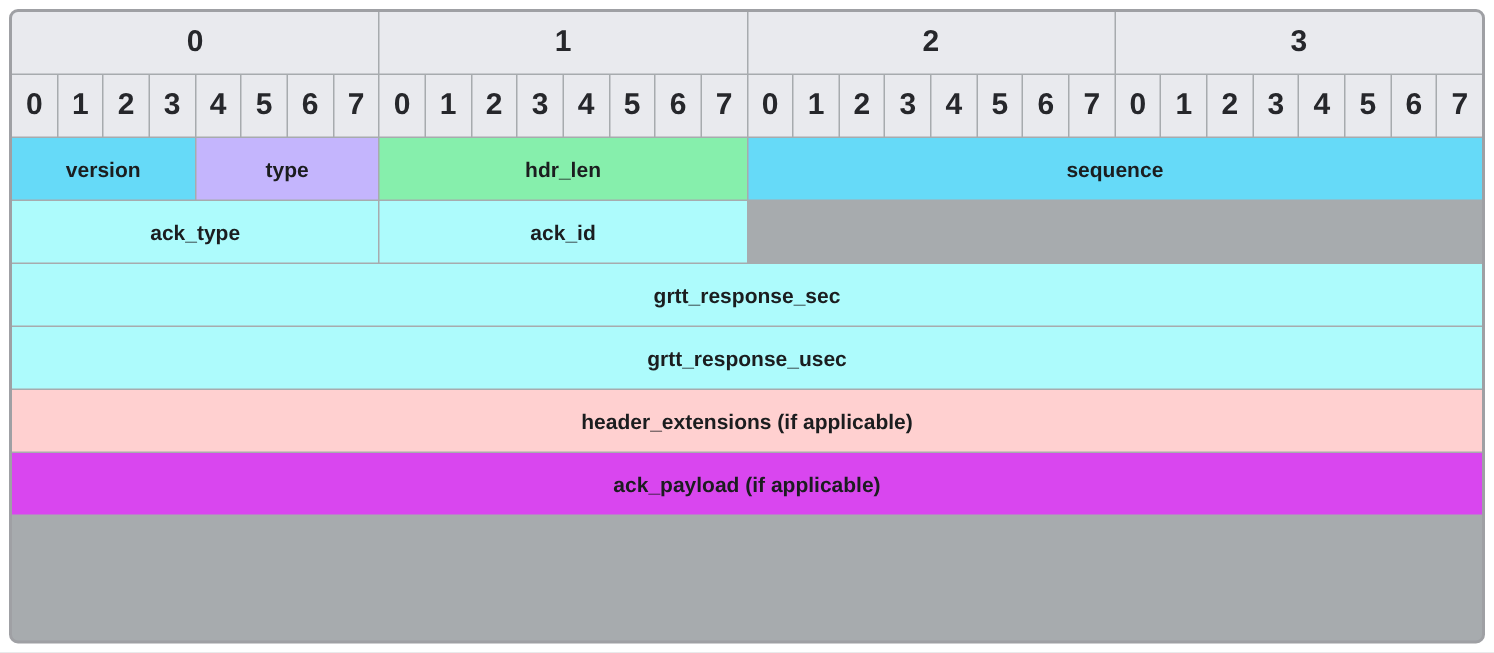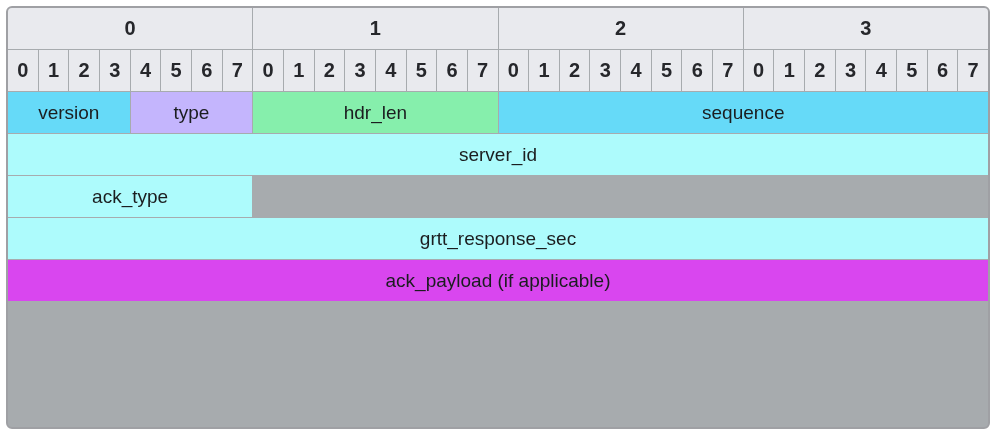--- a/index.html
+++ b/index.html
@@ -29,22 +29,22 @@
     justify-content: center;
     overflow: hidden;
     white-space: nowrap;
   }
   .num {
     font-weight: 700;
     font-size: 20px;
     color: #26272b;
   }
   .field {
-    font-weight: 400;
-    font-size: 19px;
+    font-weight: 700;
+    font-size: 14px;
     color: #1b1d1f;
   }
 </style>
 </head>
 <body>
 
 <div id="diagram" style="background: rgb(167, 171, 174); border-color: rgb(159, 160, 164);">
     <div class="cell num" style="grid-column: span 8; background: rgb(233, 234, 238);">0</div>
     <div class="cell num" style="grid-column: span 8; background: rgb(233, 234, 238);">1</div>
     <div class="cell num" style="grid-column: span 8; background: rgb(233, 234, 238);">2</div>
@@ -78,17 +78,19 @@
     <div class="cell num" style="grid-column: span 1; background: rgb(233, 234, 238);">2</div>
     <div class="cell num" style="grid-column: span 1; background: rgb(233, 234, 238);">3</div>
     <div class="cell num" style="grid-column: span 1; background: rgb(233, 234, 238);">4</div>
     <div class="cell num" style="grid-column: span 1; background: rgb(233, 234, 238);">5</div>
     <div class="cell num" style="grid-column: span 1; background: rgb(233, 234, 238);">6</div>
     <div class="cell num" style="grid-column: span 1; background: rgb(233, 234, 238);">7</div>
     <div class="cell field" style="grid-column: span 4; background: rgb(102, 218, 248);">version</div>
     <div class="cell field" style="grid-column: span 4; background: #c4b5fd;">type</div>
     <div class="cell field" style="grid-column: span 8; background: #86efac;">hdr_len</div>
     <div class="cell field" style="grid-column: span 16; background: rgb(102, 218, 248);">sequence</div>
-    <div class="cell field" style="grid-column: span 32; background: rgb(173, 251, 252);">server_id</div>
     <div class="cell field" style="grid-column: span 8; background: rgb(173, 251, 252);">ack_type</div>
+    <div class="cell field" style="grid-column: span 8; background: rgb(173, 251, 252);">ack_id</div>
     <div class="cell field" style="grid-column: span 32; background: rgb(173, 251, 252);">grtt_response_sec</div>
+    <div class="cell field" style="grid-column: span 32; background: rgb(173, 251, 252);">grtt_response_usec</div>
+    <div class="cell field" style="grid-column: span 32; background: rgb(255, 208, 208);">header_extensions (if applicable)</div>
     <div class="cell field" style="grid-column: span 32; background: #d946ef;">ack_payload (if applicable)</div>
   </div>
 
 </body></html>

